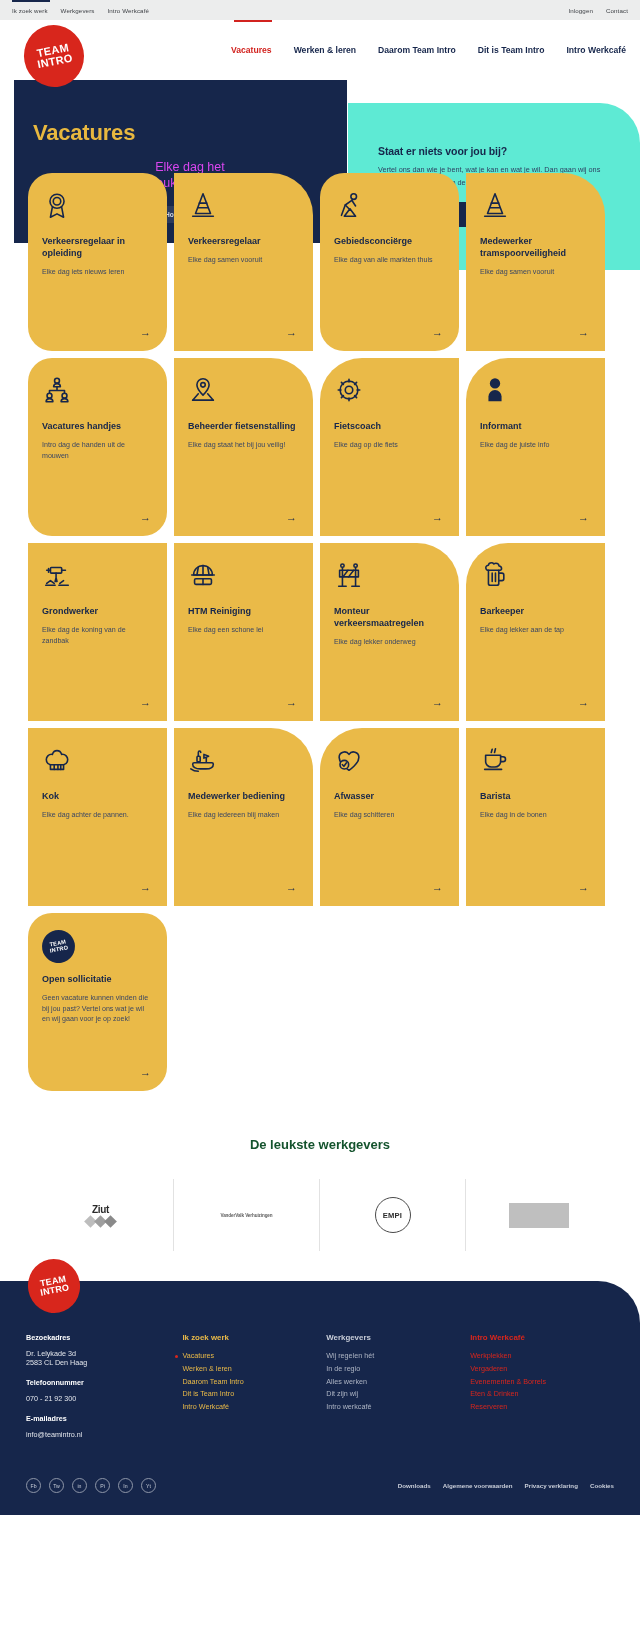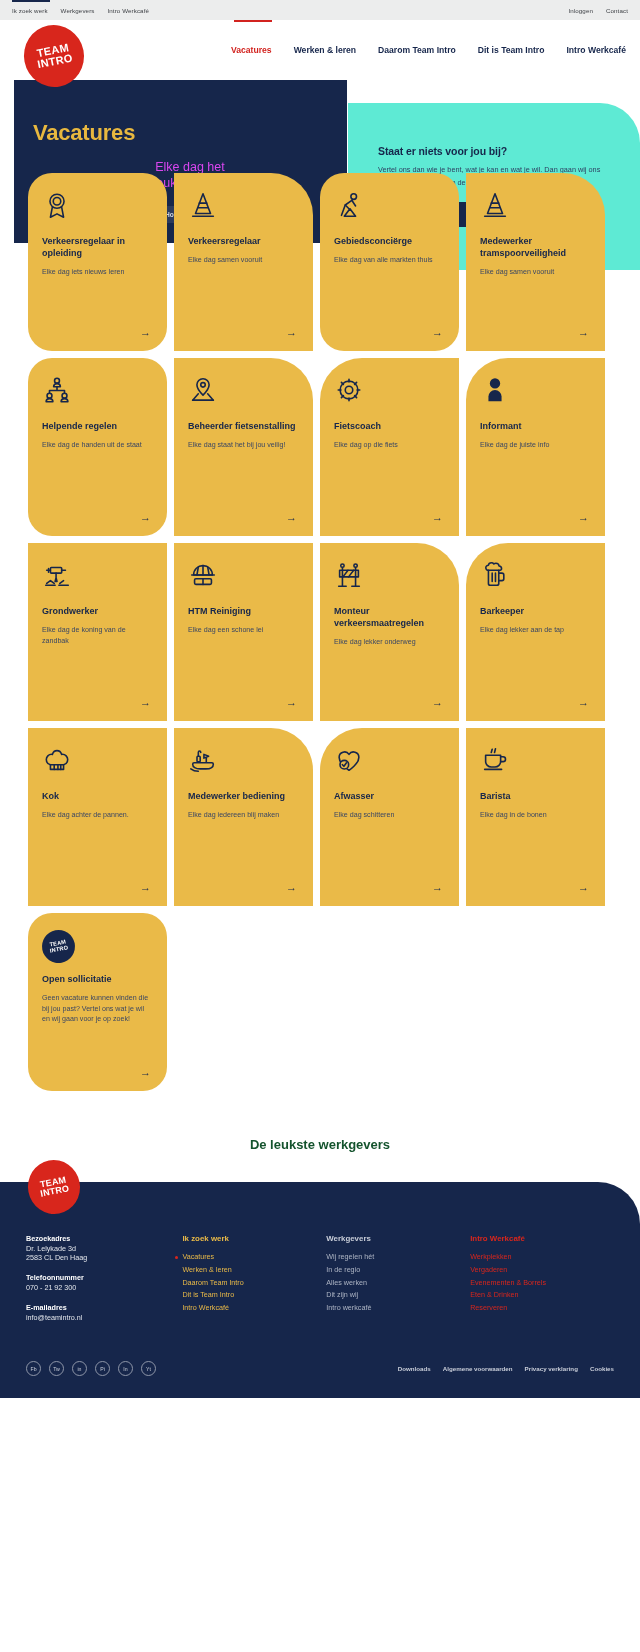--- a/index.html
+++ b/index.html
@@ -222,21 +222,21 @@
     left: 28px; top: -22px;
     width: 52px; height: 54px;
     border-radius: 50%;
     background: #d8261c; color: #fff;
     display: flex; flex-direction: column; justify-content: center; align-items: center;
     transform: rotate(-11deg);
     font-weight: bold; font-size: 9px; line-height: 1.02; letter-spacing: .2px;
   }
   .fcols { display: grid; grid-template-columns: 1.25fr 1.15fr 1.15fr 1.15fr; gap: 0; }
   .fcol .lbl { font-size: 7.2px; font-weight: bold; color: #ffffff; }
-  .fcol .val { font-size: 7.2px; color: #e3e6ec; margin-bottom: 11px; margin-top: 1px; }
+  .fcol .val { font-size: 7.2px; color: #e3e6ec; margin-bottom: 11px; margin-top: 7px; }
   .fcol h5 { font-size: 7.9px; font-weight: bold; margin-bottom: 8px; }
   .fcol.yellow h5 { color: #eaba48; }
   .fcol.grey h5 { color: #c8cdd8; }
   .fcol.red h5 { color: #d8261c; }
   .fcol ul { list-style: none; }
   .fcol li { font-size: 7.2px; line-height: 1.78; position: relative; }
   .fcol li a { text-decoration: none; }
   .fcol.yellow li a { color: #eaba48; }
   .fcol.grey li a { color: #aeb5c4; }
   .fcol.red li a { color: #d8261c; }
@@ -378,22 +378,22 @@
             <svg width="30" height="30" viewBox="0 0 32 32" fill="none" stroke="#16264b" stroke-width="1.7" stroke-linecap="round" stroke-linejoin="round">
               <circle cx="16" cy="6" r="2.6"></circle>
               <path d="M12.4 12.5c0-2 1.6-3.3 3.6-3.3s3.6 1.3 3.6 3.3z"></path>
               <path d="M16 12.5v4M8 16.5h16M8 16.5v2.5M24 16.5v2.5"></path>
               <circle cx="8" cy="22" r="2.6"></circle>
               <path d="M4.4 28.5c0-2 1.6-3.3 3.6-3.3s3.6 1.3 3.6 3.3z"></path>
               <circle cx="24" cy="22" r="2.6"></circle>
               <path d="M20.4 28.5c0-2 1.6-3.3 3.6-3.3s3.6 1.3 3.6 3.3z"></path>
             </svg>
           </div>
-          <h4>Helpende regelen</h4>
-          <p>Elke dag de handen uit de staat</p>
+          <h4>Vacatures handjes</h4>
+          <p>Intro dag de handen uit de mouwen</p>
           <div class="arrow">→</div>
         </div>
         <div class="card tr">
           <div class="cicon">
             <svg width="30" height="30" viewBox="0 0 32 32" fill="none" stroke="#16264b" stroke-width="1.7" stroke-linecap="round" stroke-linejoin="round">
               <path d="M16 4a6.5 6.5 0 0 1 6.5 6.5c0 4.7-6.5 11-6.5 11s-6.5-6.3-6.5-11A6.5 6.5 0 0 1 16 4z"></path>
               <circle cx="16" cy="10.5" r="2.4"></circle>
               <path d="M11 20 L5 27h22l-6-7"></path>
               <path d="M5 27h22"></path>
             </svg>
@@ -540,20 +540,41 @@
           </div>
           <h4 style="margin-top: 11px;">Open sollicitatie</h4>
           <p>Geen vacature kunnen vinden die bij jou past? Vertel ons wat je wil en wij gaan voor je op zoek!</p>
           <div class="arrow">→</div>
         </div>
       </div>
   </div>
 
   <div class="employers">
     <h2>De leukste werkgevers</h2>
+    <div class="logos">
+      <div class="logo-cell">
+        <div class="logo-ziut">
+          <div class="wd">Ziut</div>
+          <div class="shapes">
+              <i></i>
+              <i></i>
+              <i></i>
+            </div>
+        </div>
+      </div>
+      <div class="logo-cell">
+        <div class="logo-vv">VanderValk Verhuizingen</div>
+      </div>
+      <div class="logo-cell">
+        <div class="logo-empi">EMPI</div>
+      </div>
+      <div class="logo-cell">
+        <div class="logo-grey"></div>
+      </div>
+    </div>
   </div>
 
   <div class="footer-wrap">
     <div class="footer">
       <div class="footer-logo">
         <span>TEAM</span>
         <span>INTRO</span>
       </div>
       <div class="fcols">
         <div class="fcol">

